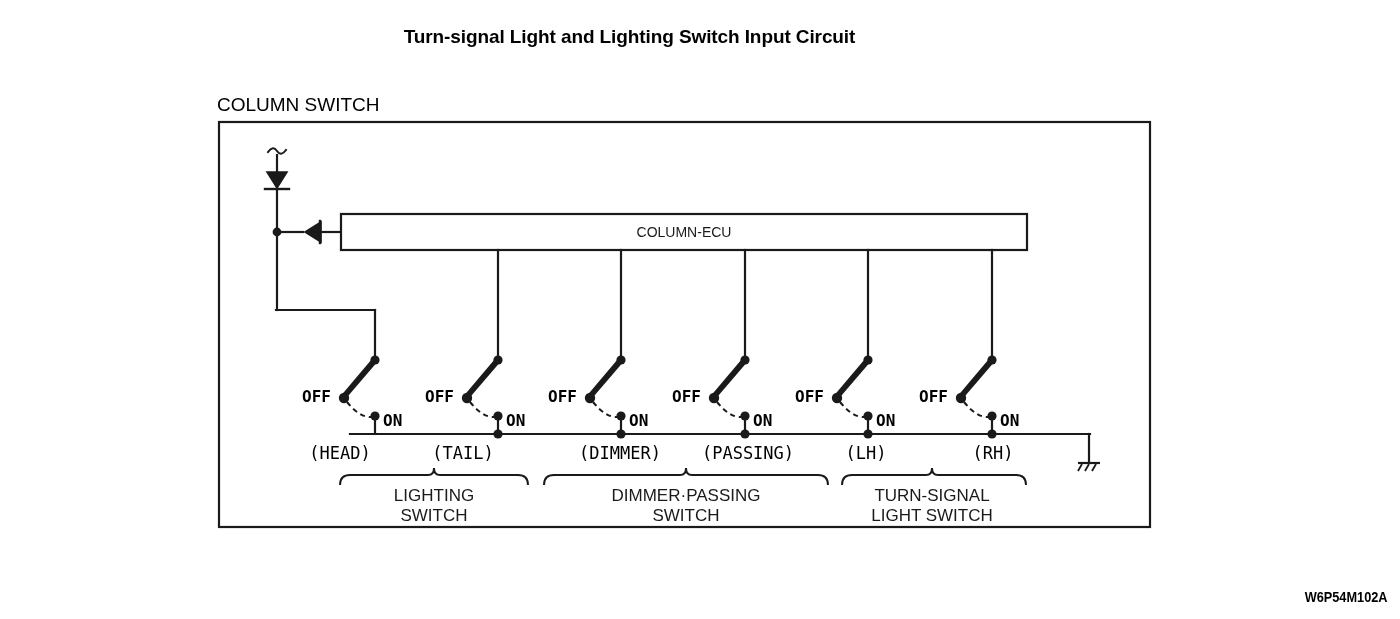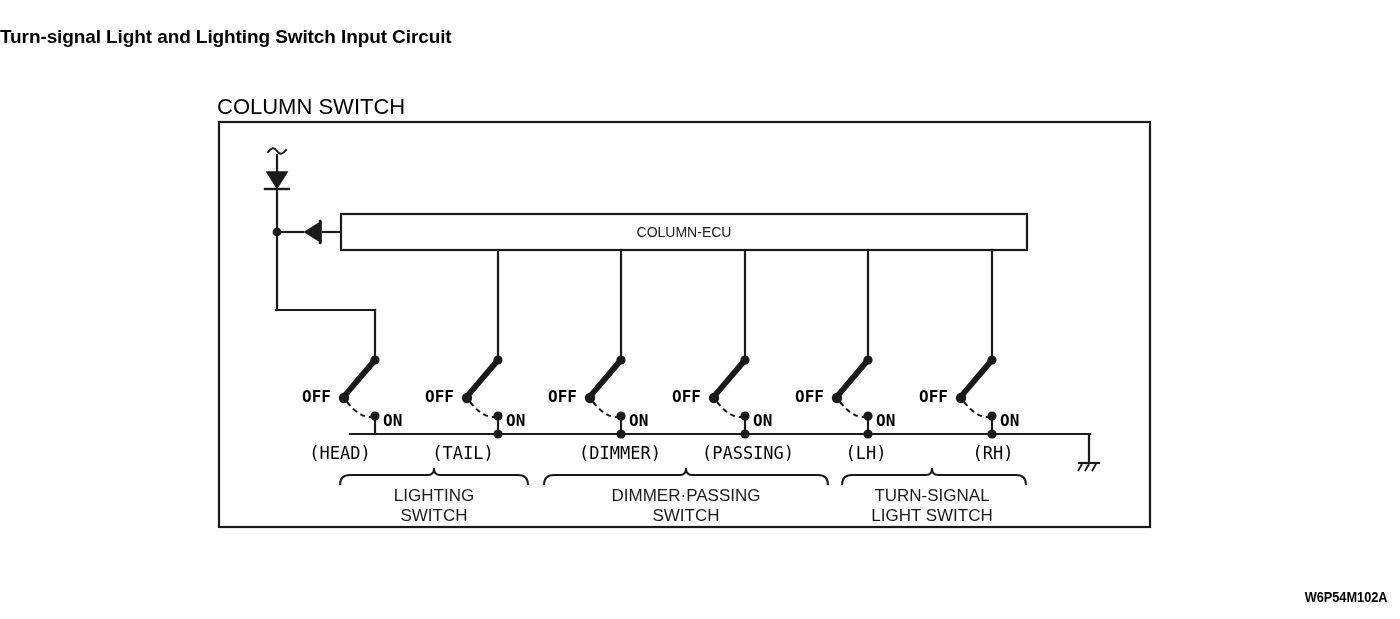--- a/index.html
+++ b/index.html
@@ -1,20 +1,20 @@
 <!DOCTYPE html>
 <html><head>
 <meta charset="utf-8">
 <style>
   html,body{margin:0;padding:0;background:#ffffff;}
   body{width:1400px;height:619px;position:relative;overflow:hidden;
        font-family:"Liberation Sans",sans-serif;color:#000;}
-  #title{position:absolute;left:0;top:26px;width:1259px;text-align:left;
+  #title{position:absolute;left:0;top:26px;width:1259px;text-align:center;
          font-size:19px;font-weight:bold;letter-spacing:-0.1px;}
-  #colswitch-label{position:absolute;left:217px;top:94px;font-size:22px;}
+  #colswitch-label{position:absolute;left:217px;top:94px;font-size:19px;}
   #refcode{position:absolute;right:12px;top:588px;font-size:15px;font-weight:bold;
            font-family:"Liberation Sans Narrow","Liberation Sans",sans-serif;
            transform:scaleX(0.85);transform-origin:right center;}
   svg{position:absolute;left:0;top:0;}
   .txt-ecu{font-family:"Liberation Sans",sans-serif;font-size:14px;}
   .txt-state{font-family:"DejaVu Sans Mono",monospace;font-size:16px;font-weight:bold;}
   .txt-name{font-family:"DejaVu Sans Mono",monospace;font-size:17px;}
   .txt-group{font-family:"Liberation Sans",sans-serif;font-size:17px;}
 </style>
 </head>

